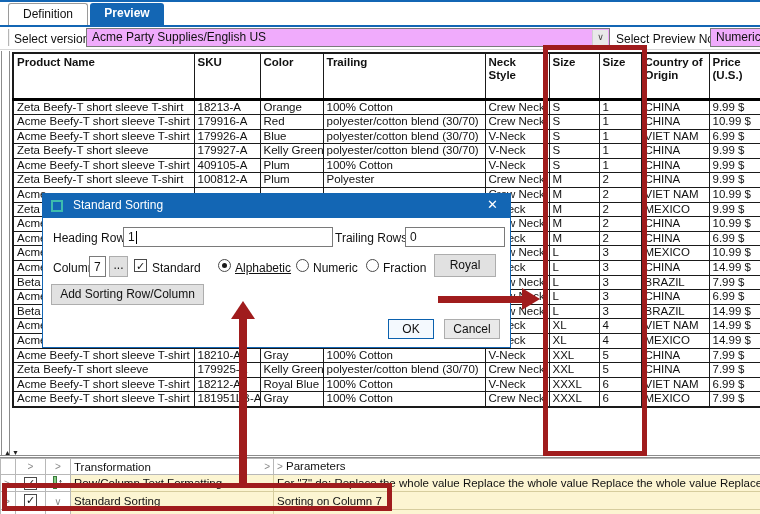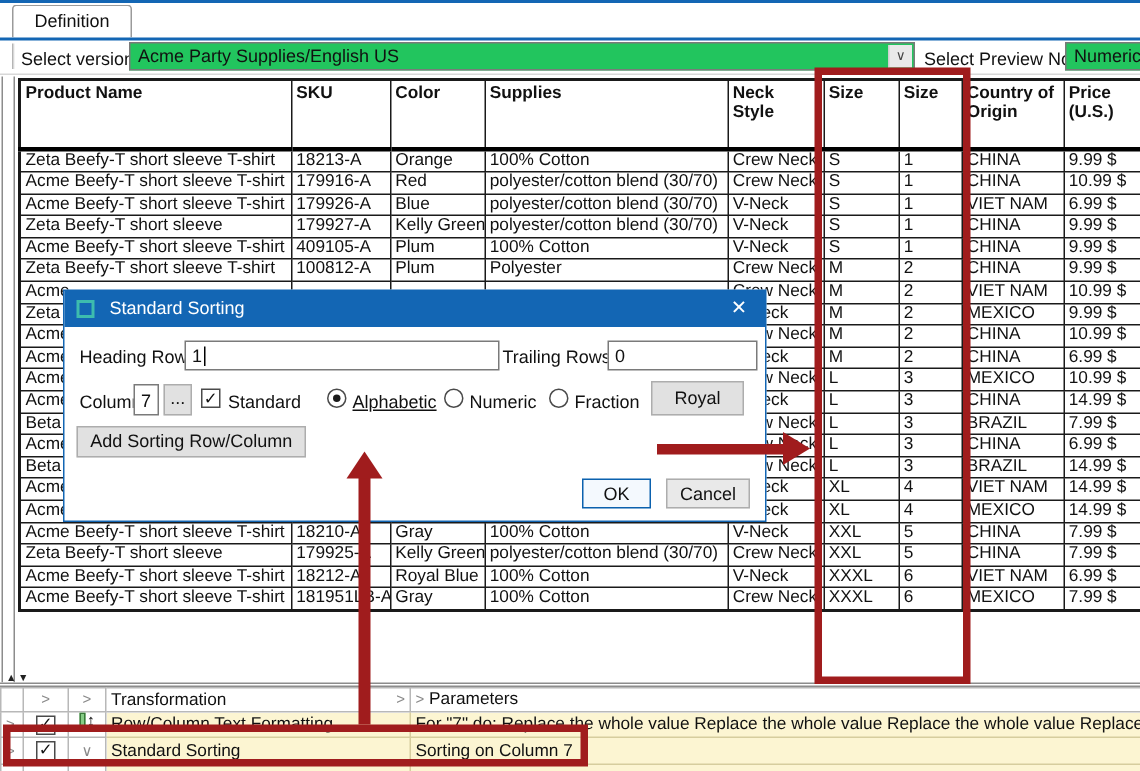--- a/index.html
+++ b/index.html
@@ -9,21 +9,21 @@
 
   
   .topline { position:absolute; left:0; top:0; width:760px; height:2px; background:#1366b4; }
   .tab { position:absolute; top:3px; height:22px; line-height:21px; text-align:center; cursor:default; }
   .tab-def { left:8px; width:80px; background:#fff; border:1px solid #9a9a9a; border-bottom:none; border-radius:3px 3px 0 0; }
   .tab-prev { left:90px; width:74px; background:#1366b4; color:#fff; font-weight:bold; border-radius:3px 3px 0 0; }
   .tabline { position:absolute; left:0; top:25px; width:760px; height:2px; background:#1366b4; }
 
   .toolbar-sep { position:absolute; left:8px; top:29px; width:2px; height:17px; border-left:1px solid #b5b5b5; border-right:1px solid #f2f2f2; }
   .lbl { position:absolute; white-space:nowrap; }
-  .combo { position:absolute; height:19px; background:#22c55e; border:1px solid #7a7a7a; line-height:17px; padding-left:5px; white-space:nowrap; overflow:hidden; }
+  .combo { position:absolute; height:19px; background:#f0abfc; border:1px solid #7a7a7a; line-height:17px; padding-left:5px; white-space:nowrap; overflow:hidden; }
   .combo .dd { position:absolute; right:1px; top:1px; width:16px; height:15px; background:#e9e9e9; border-left:1px solid #cfcfcf; text-align:center; font-size:9px; line-height:15px; color:#444; }
   .toolbar-bottom { position:absolute; left:0; top:49px; width:760px; height:1px; background:#d8d8d8; }
 
   
   .leftframe { position:absolute; left:1px; top:51px; width:9px; height:404px; border-left:1px solid #8c8c8c; border-right:1px solid #8c8c8c; background:#fff; }
   .spin { position:absolute; left:4px; top:449px; font-size:7px; color:#222; letter-spacing:1px; }
 
   
   table.main { position:absolute; left:12px; top:52px; width:748px; border-collapse:collapse; table-layout:fixed; border:2px solid #1a1a1a; }
   table.main th, table.main td { border:1px solid #1a1a1a; overflow:hidden; white-space:nowrap; }
@@ -71,20 +71,21 @@
   .arrow-h-shaft { left:438px; top:296px; width:84px; height:7px; background:#a01c1d; z-index:40; }
   .arrow-h-head { left:522px; top:288px; width:0; height:0; border-top:11px solid transparent; border-bottom:11px solid transparent; border-left:18px solid #a01c1d; z-index:40; }
 </style>
 </head>
 <body>
 
 <div id="stage">
 
   <div class="topline"></div>
   <div class="tab tab-def">Definition</div>
+  <div class="tab tab-prev">Preview</div>
   <div class="tabline"></div>
 
   <div class="toolbar-sep"></div>
   <div class="lbl" style="left:14px; top:32px;">Select version</div>
   <div class="combo" style="left:86px; top:28px; width:524px;">
     <span>Acme Party Supplies/English US</span>
     <span class="dd">∨</span>
   </div>
   <div class="lbl" style="left:616px; top:32px;">Select Preview Node</div>
   <div class="combo" style="left:710px; top:28px; width:55px;">
@@ -105,21 +106,21 @@
         <col style="width:50px">
       <col style="width:42px">
         <col style="width:68px">
         <col style="width:52px">
     </colgroup>
     <thead>
         <tr>
           <th>Product Name</th>
           <th>SKU</th>
           <th>Color</th>
-          <th>Supplies</th>
+          <th>Trailing</th>
           <th>Neck Style</th>
           <th>Size</th>
           <th>Size</th>
           <th>Country of Origin</th>
           <th>Price (U.S.)</th>
         </tr>
       </thead>
     <tbody>
         <tr>
           <td>Zeta Beefy-T short sleeve T-shirt</td>

